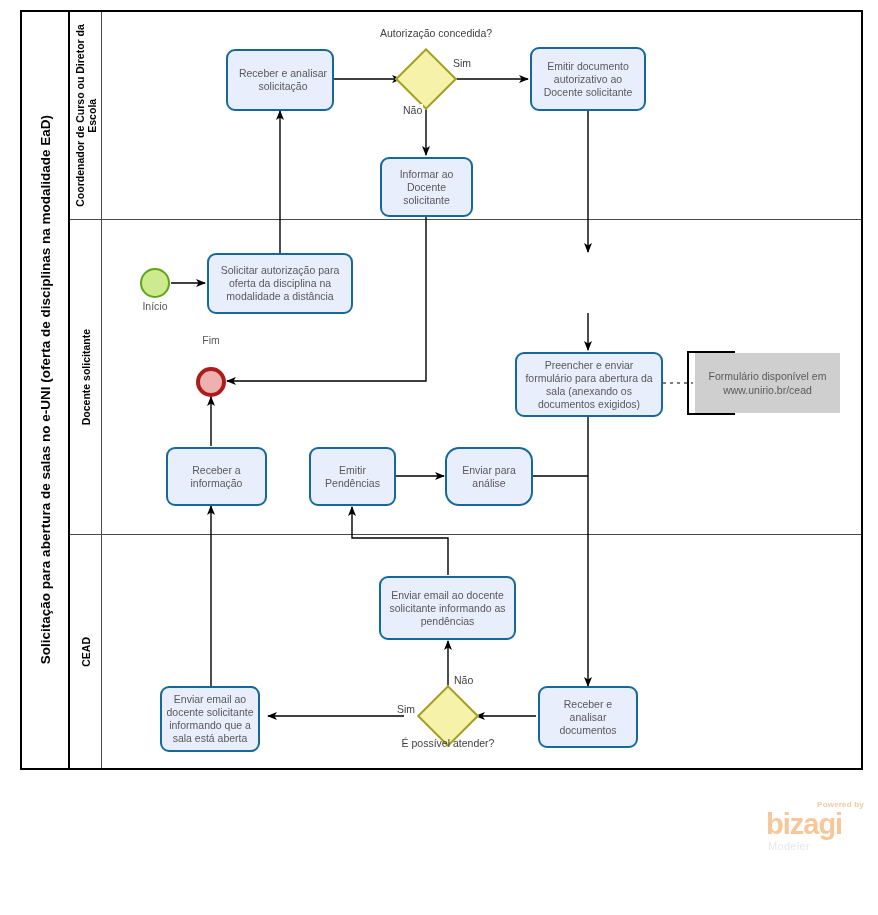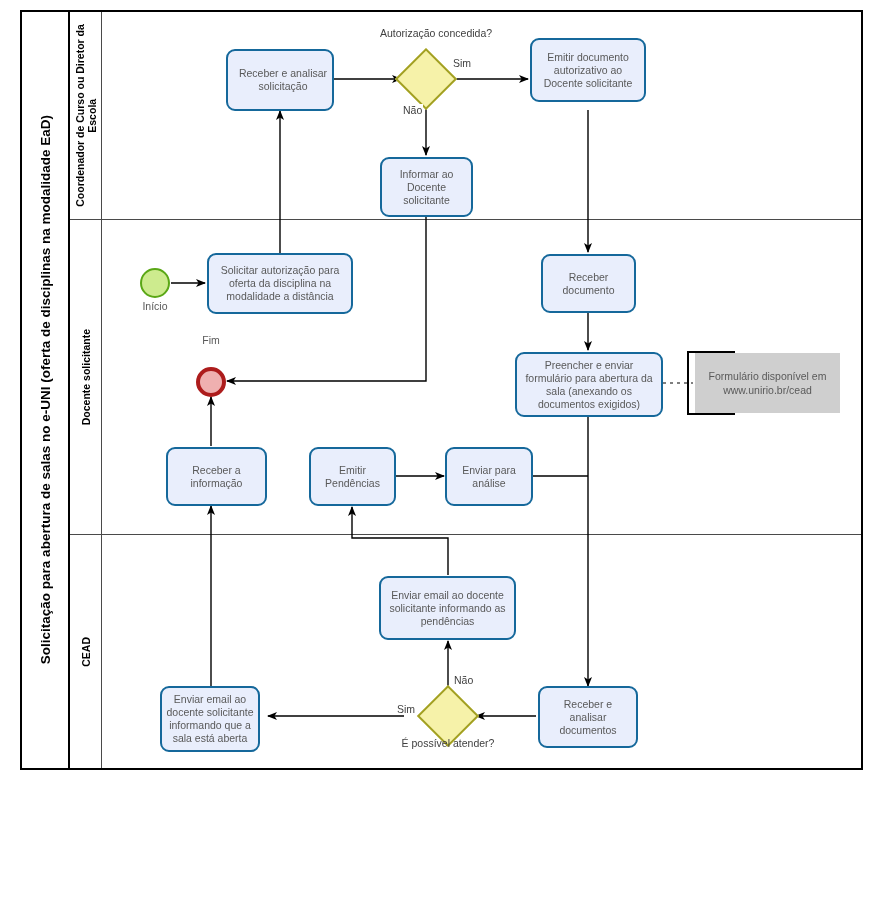--- a/index.html
+++ b/index.html
@@ -282,21 +282,21 @@
   </div>
   <div class="node gateway" style="left:404px; top:57px;"></div>
 
   <div class="flow-label" style="left:452px; top:57px;">
     <span>Sim</span>
   </div>
   <div class="flow-label" style="left:402px; top:104px;">
     <span>Não</span>
   </div>
 
-  <div class="node task" style="left:530px; top:38px; width:116px; height:64px;">
+  <div class="node task" style="left:530px; top:47px; width:116px; height:64px;">
     <span>Emitir documento autorizativo ao Docente solicitante</span>
   </div>
 
   <div class="node task" style="left:380px; top:157px; width:93px; height:60px;">
     <span>Informar ao Docente solicitante</span>
   </div>
 
   <div class="node event event-start" style="left:140px; top:268px;"></div>
   <div class="event-label" style="left:122px; top:300px; width:66px;">
     <span>Início</span>
@@ -304,42 +304,39 @@
 
   <div class="node task" style="left:207px; top:253px; width:146px; height:61px;">
     <span>Solicitar autorização para oferta da disciplina na modalidade a distância</span>
   </div>
 
   <div class="node event event-end" style="left:196px; top:367px;"></div>
   <div class="event-label" style="left:180px; top:334px; width:62px;">
     <span>Fim</span>
   </div>
 
-  <div class="node task" style="left:541px; top:254px; width:95px; height:59px;">
-    <span>Receber documento</span>
-  </div>
 
   <div class="node task" style="left:515px; top:352px; width:148px; height:65px;">
     <span>Preencher e enviar formulário para abertura da sala (anexando os documentos exigidos)</span>
   </div>
 
   <div class="annotation" style="left:695px; top:353px; width:145px; height:60px;">
     <div class="annotation-bar-l"></div>
     <span>Formulário disponível em www.unirio.br/cead</span>
   </div>
 
   <div class="node task" style="left:166px; top:447px; width:101px; height:59px;">
     <span>Receber a informação</span>
   </div>
 
   <div class="node task" style="left:309px; top:447px; width:87px; height:59px;">
     <span>Emitir Pendências</span>
   </div>
 
-  <div class="node task" style="left:445px; top:447px; width:88px; height:59px;">
+  <div class="node task" style="left:445px; top:447px; width:88px; height:59px;border-radius:14px;">
     <span>Enviar para análise</span>
   </div>
 
   <div class="node task" style="left:379px; top:576px; width:137px; height:64px;">
     <span>Enviar email ao docente solicitante informando as pendências</span>
   </div>
 
   <div class="flow-label" style="left:453px; top:674px;">
     <span>Não</span>
   </div>
@@ -354,14 +351,19 @@
   </div>
 
   <div class="node task" style="left:160px; top:686px; width:100px; height:66px;">
     <span>Enviar email ao docente solicitante informando que a sala está aberta</span>
   </div>
 
   <div class="node task" style="left:538px; top:686px; width:100px; height:62px;">
     <span>Receber e analisar documentos</span>
   </div>
 
+  <div class="bizagi">
+    <div class="powered">Powered by</div>
+    <div class="wordmark">bizagi</div>
+    <div class="modeler">Modeler</div>
+  </div>
 
 </div>
 
 </body></html>

